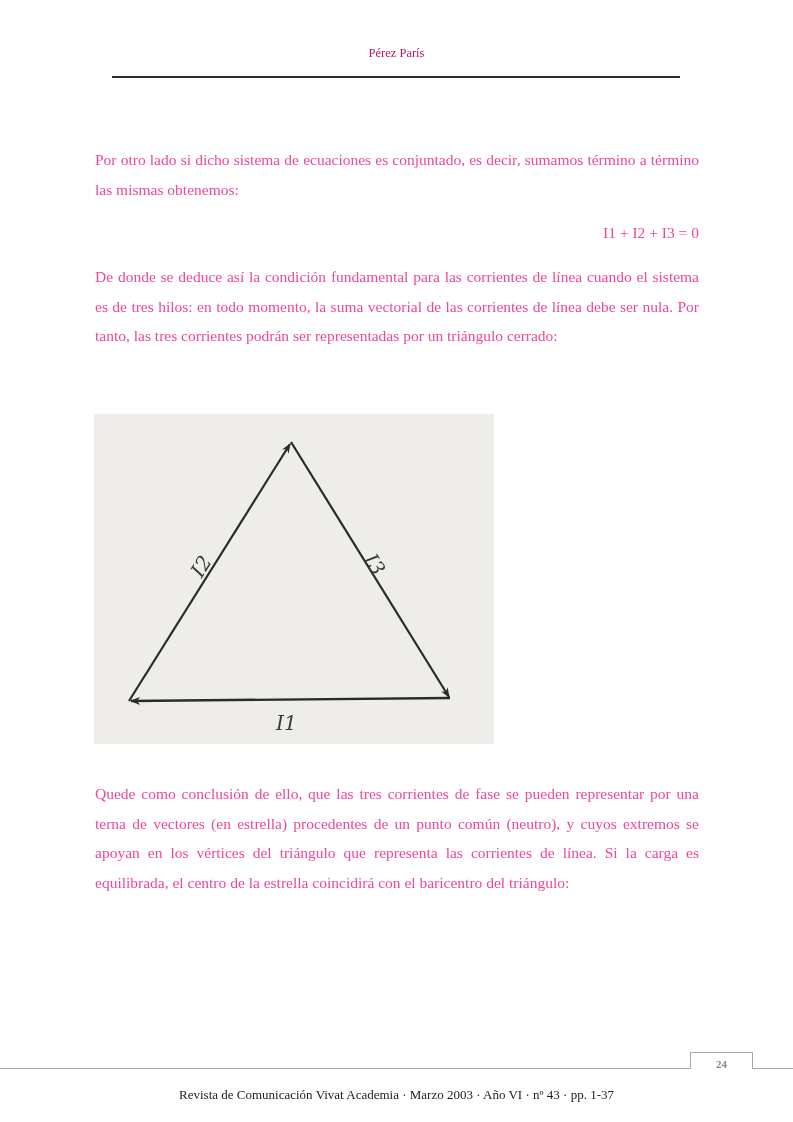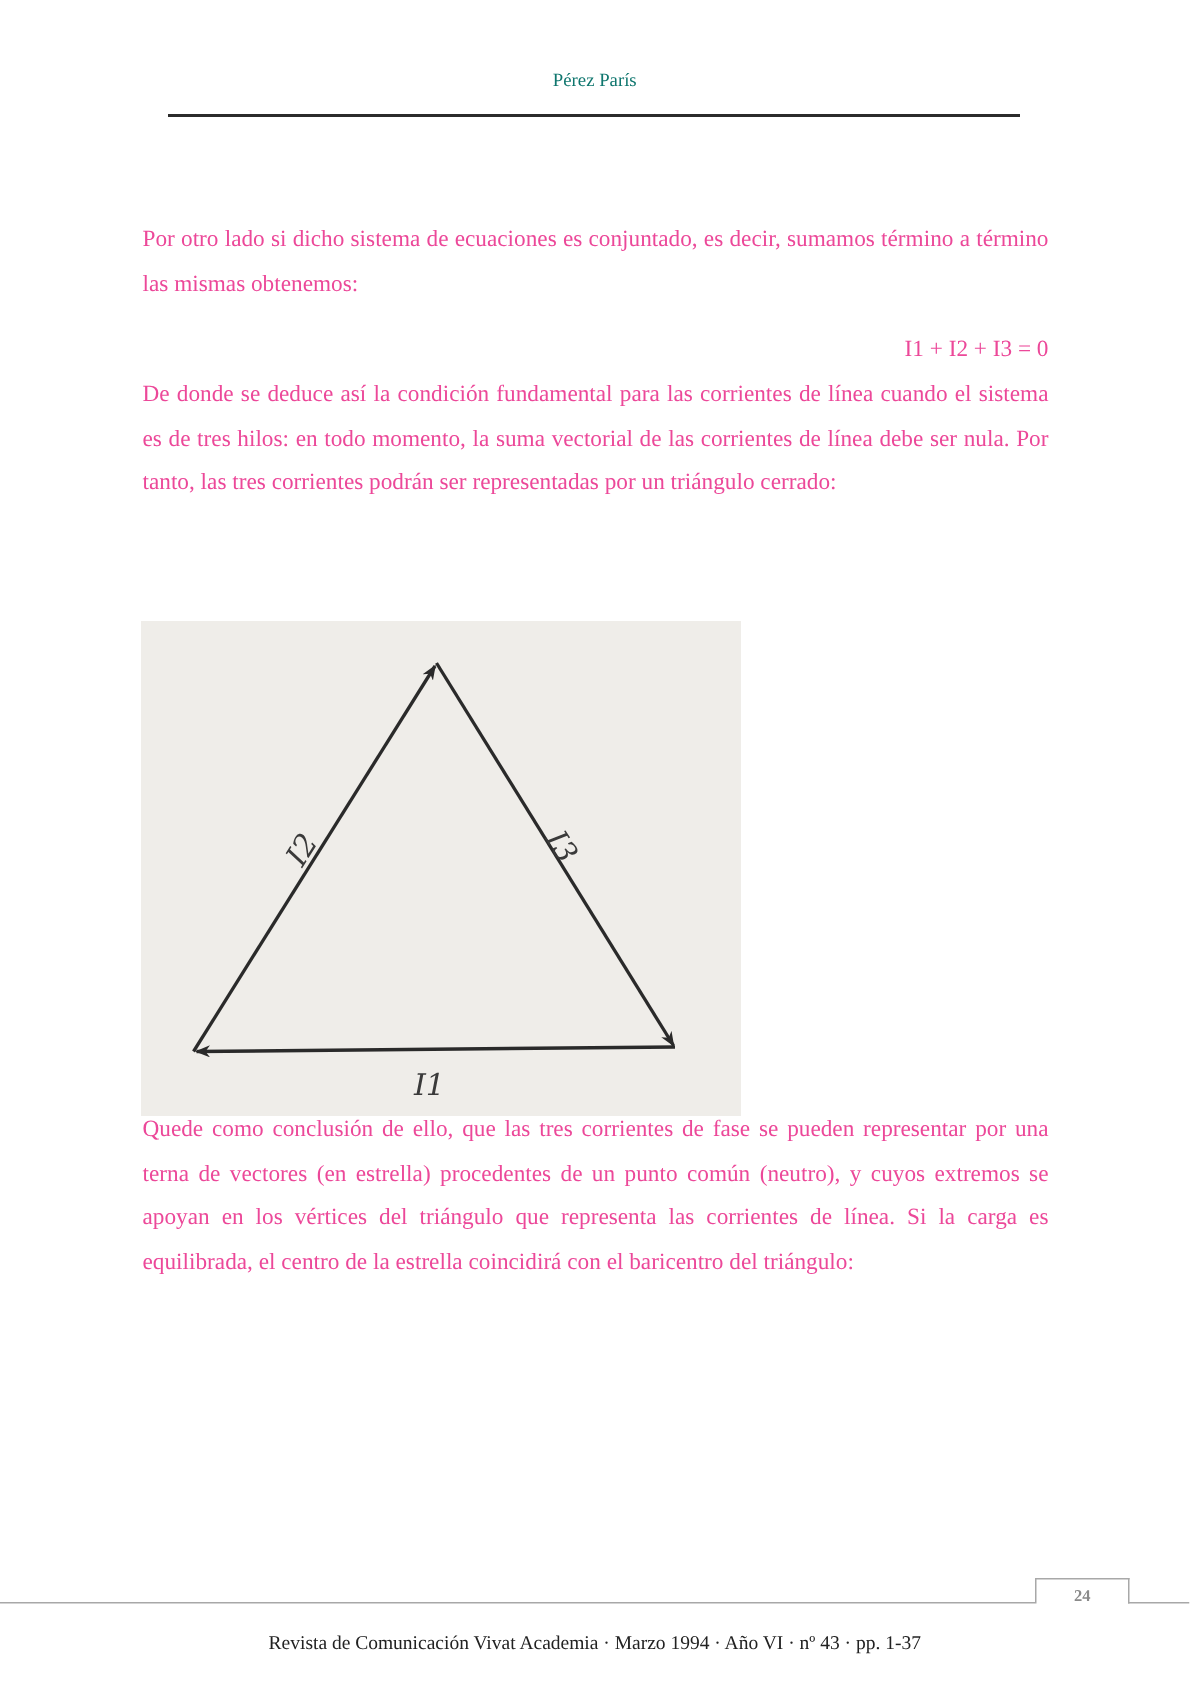--- a/index.html
+++ b/index.html
@@ -15,21 +15,21 @@
       font-family: "Liberation Serif", "DejaVu Serif", serif;
       color: #1a1a1a;
     }
     .running-head {
       position: absolute;
       top: 46px;
       left: 0;
       width: 793px;
       text-align: center;
       font-size: 12.5px;
-      color: #0f766e;
+      color: #be185d;
     }
     .head-rule {
       position: absolute;
       top: 76px;
       left: 112px;
       width: 568px;
       height: 0;
       border-top: 2px solid #2b2b2b;
     }
     .para {
@@ -37,22 +37,22 @@
       left: 95px;
       width: 604px;
       font-size: 15.5px;
       line-height: 29.5px;
       text-align: justify;
       margin: 0;
       color: #ec4899;
     }
     .para-1 { top: 145px; }
     .equation { top: 218px; text-align: right; }
-    .para-2 { top: 248px; }
-    .para-3 { top: 738px; }
+    .para-2 { top: 262px; }
+    .para-3 { top: 779px; }
 
     .figure {
       position: absolute;
       left: 94px;
       top: 414px;
       width: 400px;
       height: 330px;
       background: #efede9;
     }
     .figure svg {
@@ -144,13 +144,13 @@
     <text class="fig-label" x="182" y="316">I1</text>
   </svg>
 </div>
 
 <p class="para para-3">Quede como conclusión de ello, que las tres corrientes de fase se pueden representar por una terna de vectores (en estrella) procedentes de un punto común (neutro), y cuyos extremos se apoyan en los vértices del triángulo que representa las corrientes de línea. Si la carga es equilibrada, el centro de la estrella coincidirá con el baricentro del triángulo:</p>
 
 <div class="foot-rule-left"></div>
 <div class="page-box"></div>
 <div class="page-number">24</div>
 <div class="foot-rule-right"></div>
-<div class="journal-footer">Revista de Comunicación Vivat Academia · Marzo 1994 · Año VI · nº 43 · pp. 1-37</div>
+<div class="journal-footer">Revista de Comunicación Vivat Academia · Marzo 2003 · Año VI · nº 43 · pp. 1-37</div>
 
 </body></html>

